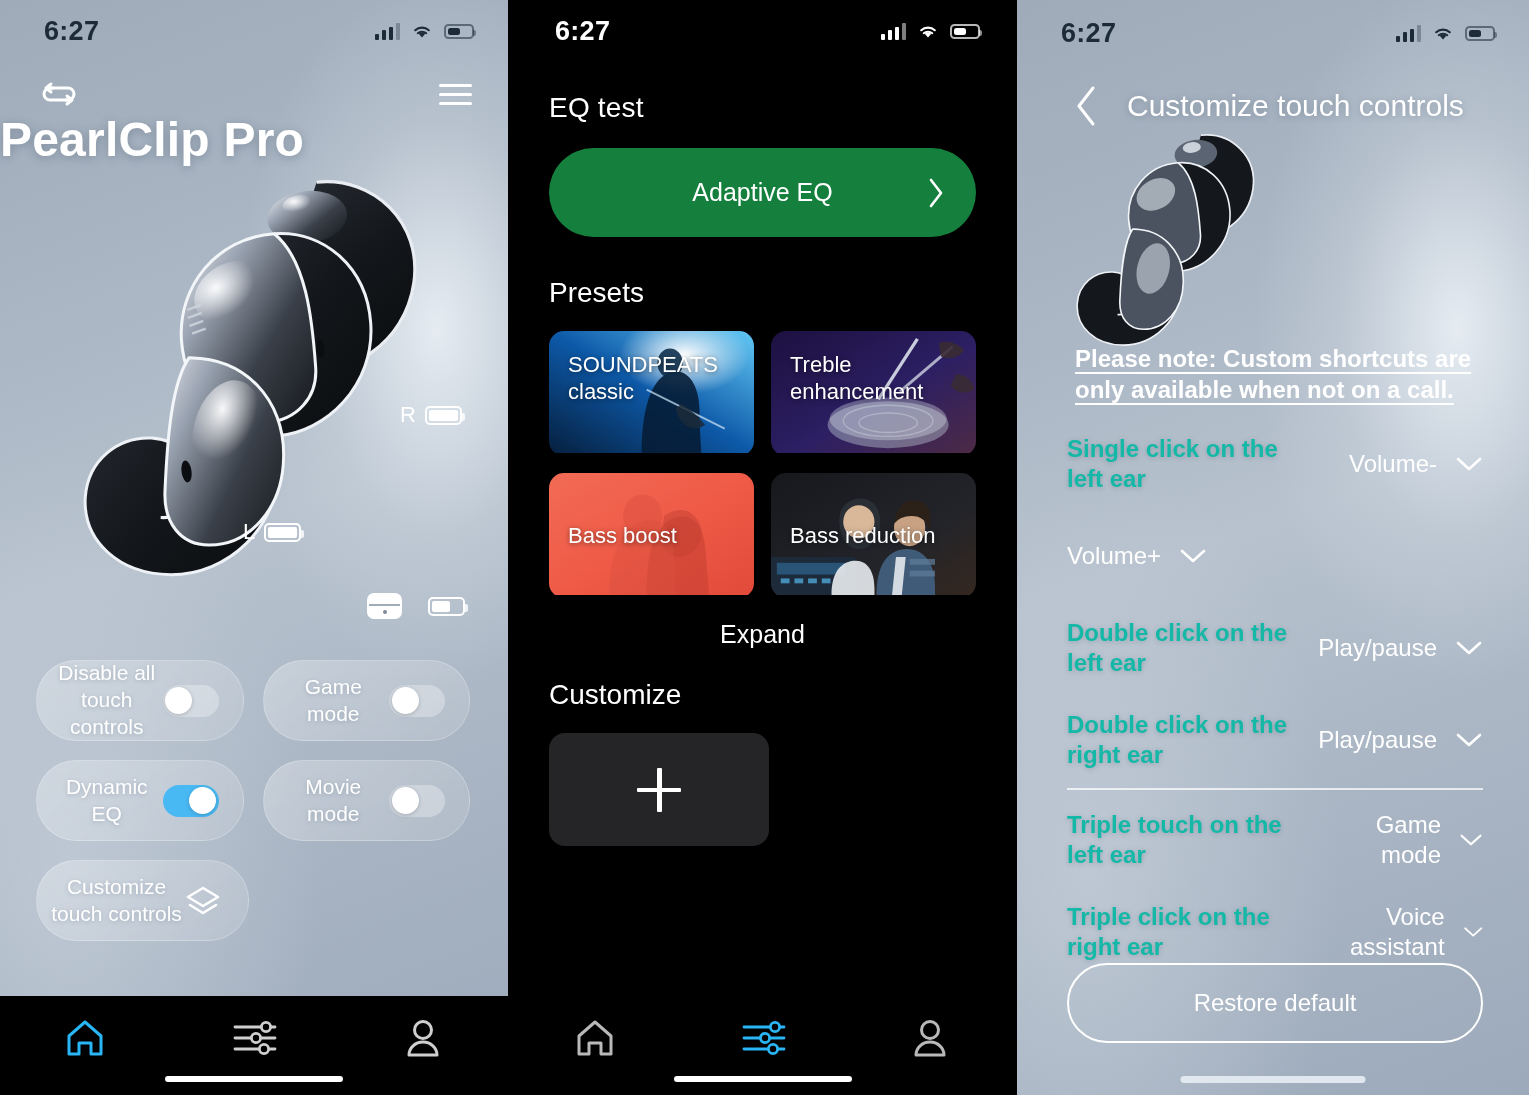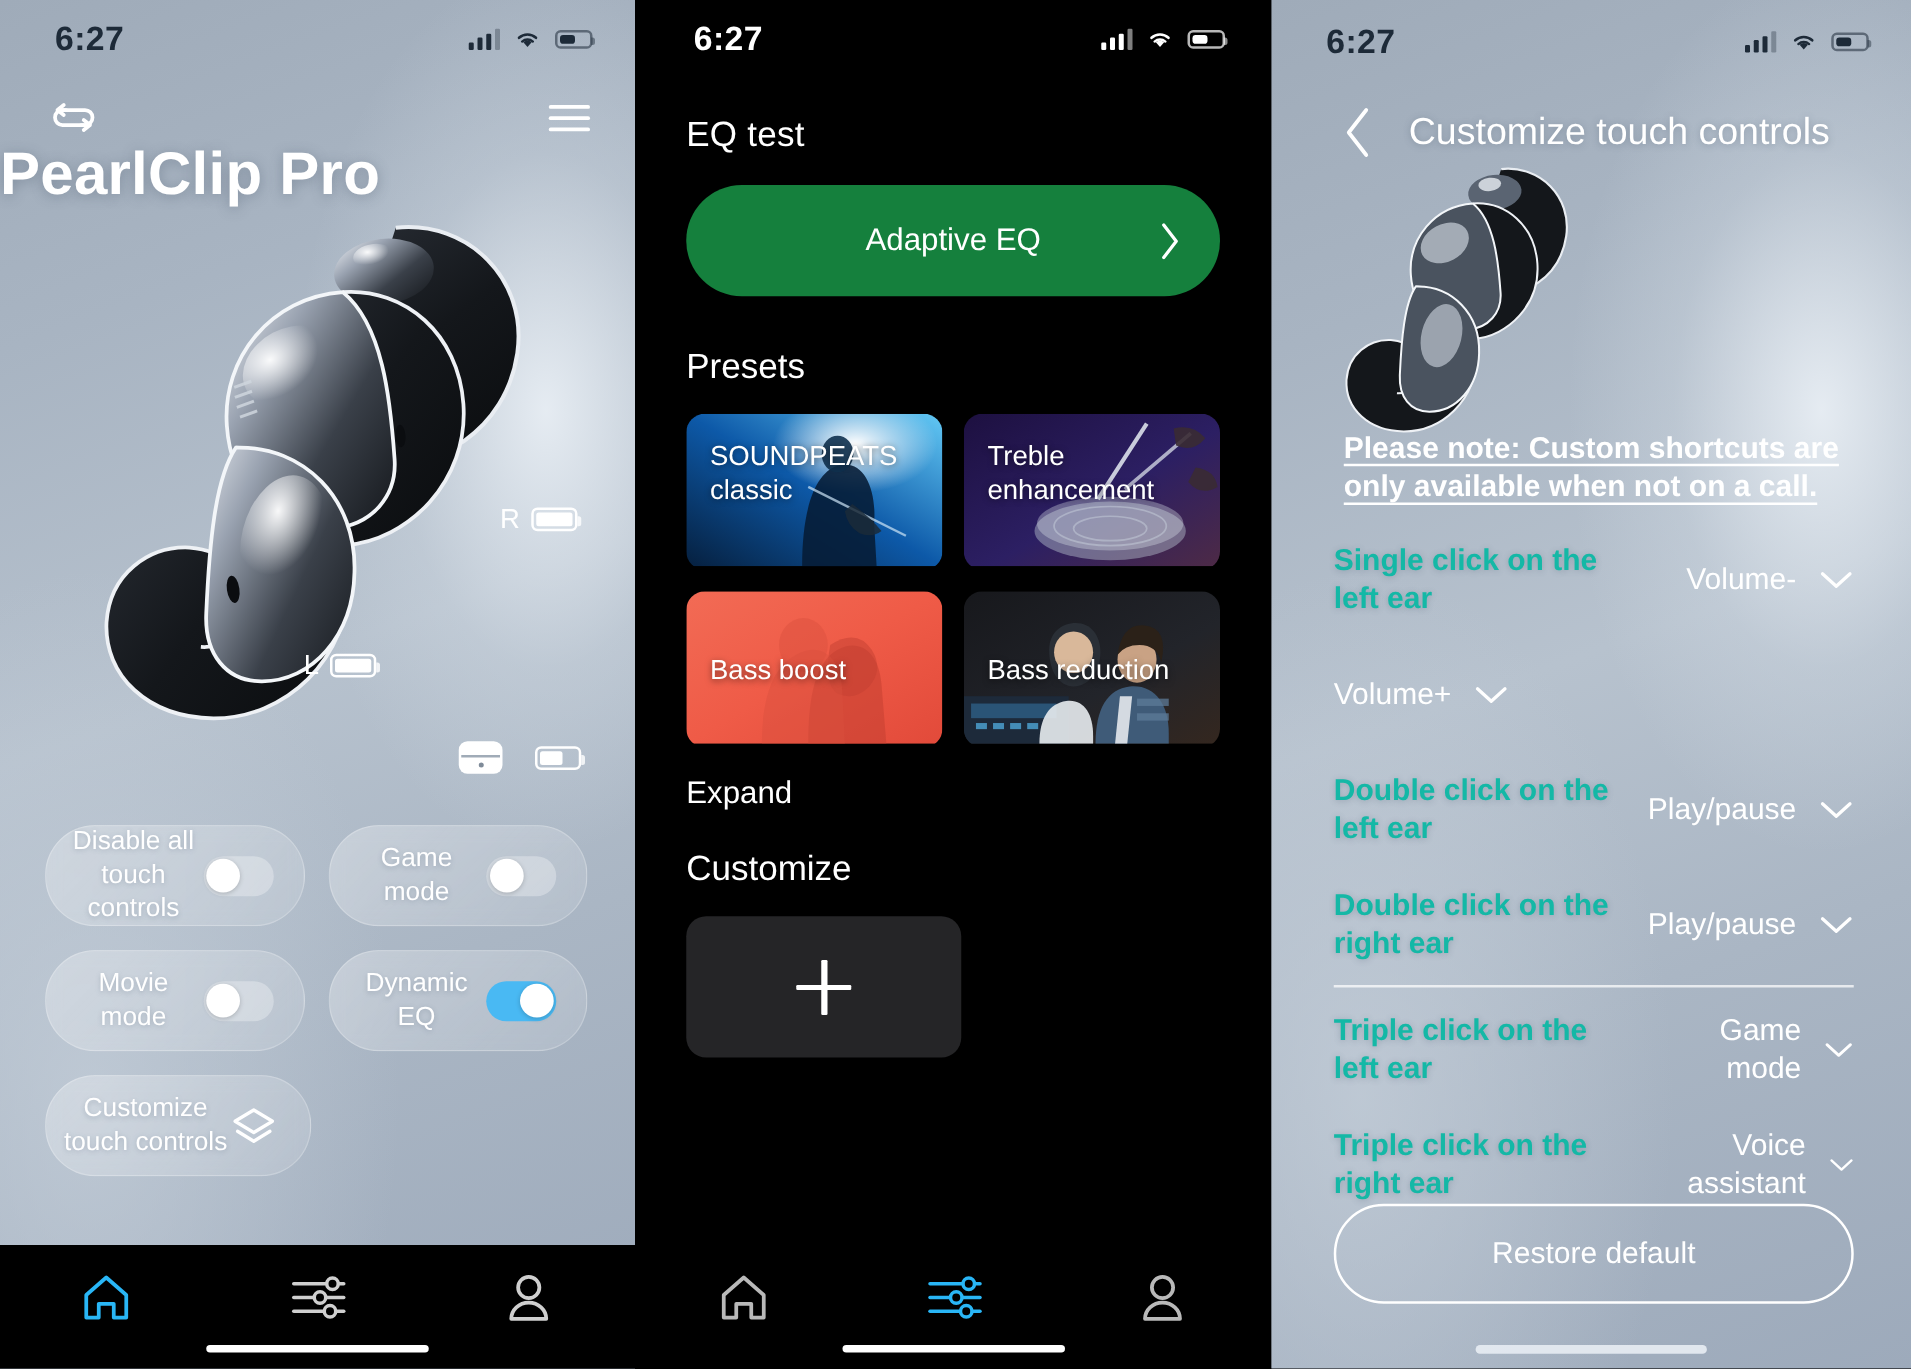--- a/index.html
+++ b/index.html
@@ -115,21 +115,21 @@
   }
   .adaptive .chev { position:absolute; right:30px; top:50%; transform:translateY(-50%); }
   .presets-h { margin-top:40px; font-size:28px; }
   .grid2 { margin-top:22px; display:grid; grid-template-columns:1fr 1fr; gap:17px; }
   .pcard { height:125px; border-radius:15px; position:relative; overflow:hidden; }
   .pcard .plabel { position:absolute; left:19px; right:14px; color:#fff; font-size:22px;
                    line-height:1.23; z-index:3; text-shadow:0 1px 5px rgba(0,0,0,.5); }
   .pcard.p1 .plabel, .pcard.p2 .plabel { top:20px; }
   .pcard.p3 .plabel, .pcard.p4 .plabel { top:50%; transform:translateY(-50%); }
   .art { position:absolute; inset:0; }
-  .expand { text-align:left; margin-top:22px; font-size:25px; }
+  .expand { text-align:center; margin-top:22px; font-size:25px; }
   .cust-h { margin-top:30px; font-size:28px; }
   .plusbox { margin-top:22px; width:220px; height:113px; border-radius:16px; background:#252527;
              display:flex; align-items:center; justify-content:center; }
   .plus { position:relative; width:44px; height:44px; }
   .plus:before,.plus:after { content:""; position:absolute; background:#fff; border-radius:1px; }
   .plus:before { left:0; right:0; top:20px; height:4.5px; }
   .plus:after  { top:0; bottom:0; left:20px; width:4.5px; }
 
   
   .r-head { position:relative; z-index:6; display:flex; align-items:center; padding:22px 0 0 56px; gap:28px; }
@@ -270,28 +270,28 @@
         </div>
         <div class="card">
           <span class="card-label">Game mode</span>
           <span class="sw">
               <i></i>
             </span>
         </div>
       </div>
       <div class="crow">
         <div class="card">
+          <span class="card-label">Dynamic EQ</span>
+          <span class="sw on">
+              <i></i>
+            </span>
+        </div>
+        <div class="card">
           <span class="card-label">Movie mode</span>
           <span class="sw">
-              <i></i>
-            </span>
-        </div>
-        <div class="card">
-          <span class="card-label">Dynamic EQ</span>
-          <span class="sw on">
               <i></i>
             </span>
         </div>
       </div>
       <div class="crow">
         <div class="card" style="max-width:213px;">
           <span class="card-label">Customize touch controls</span>
           <svg class="layers" viewBox="0 0 42 34">
             <path d="M21 4 L36 13 L21 22 L6 13 Z" fill="none" stroke="#fff" stroke-width="2.6" stroke-linejoin="round"></path>
             <path d="M8 21 L21 29 L34 21" fill="none" stroke="#fff" stroke-width="2.6" stroke-linecap="round" stroke-linejoin="round"></path>
@@ -593,21 +593,21 @@
         <div class="k">Double click on the right ear</div>
         <div class="vwrap">
           <div class="v">Play/pause</div>
           <svg width="28" height="18" viewBox="0 0 28 18">
             <path d="M3 4 L14 14 L25 4" fill="none" stroke="#fff" stroke-width="2.6" stroke-linecap="round" stroke-linejoin="round"></path>
           </svg>
         </div>
       </div>
       <div class="rdiv"></div>
       <div class="rrow">
-        <div class="k">Triple click on the left ear</div>
+        <div class="k">Triple touch on the left ear</div>
         <div class="vwrap">
           <div class="v">Game mode</div>
           <svg width="28" height="18" viewBox="0 0 28 18">
             <path d="M3 4 L14 14 L25 4" fill="none" stroke="#fff" stroke-width="2.6" stroke-linecap="round" stroke-linejoin="round"></path>
           </svg>
         </div>
       </div>
       <div class="rrow">
         <div class="k">Triple click on the right ear</div>
         <div class="vwrap">

